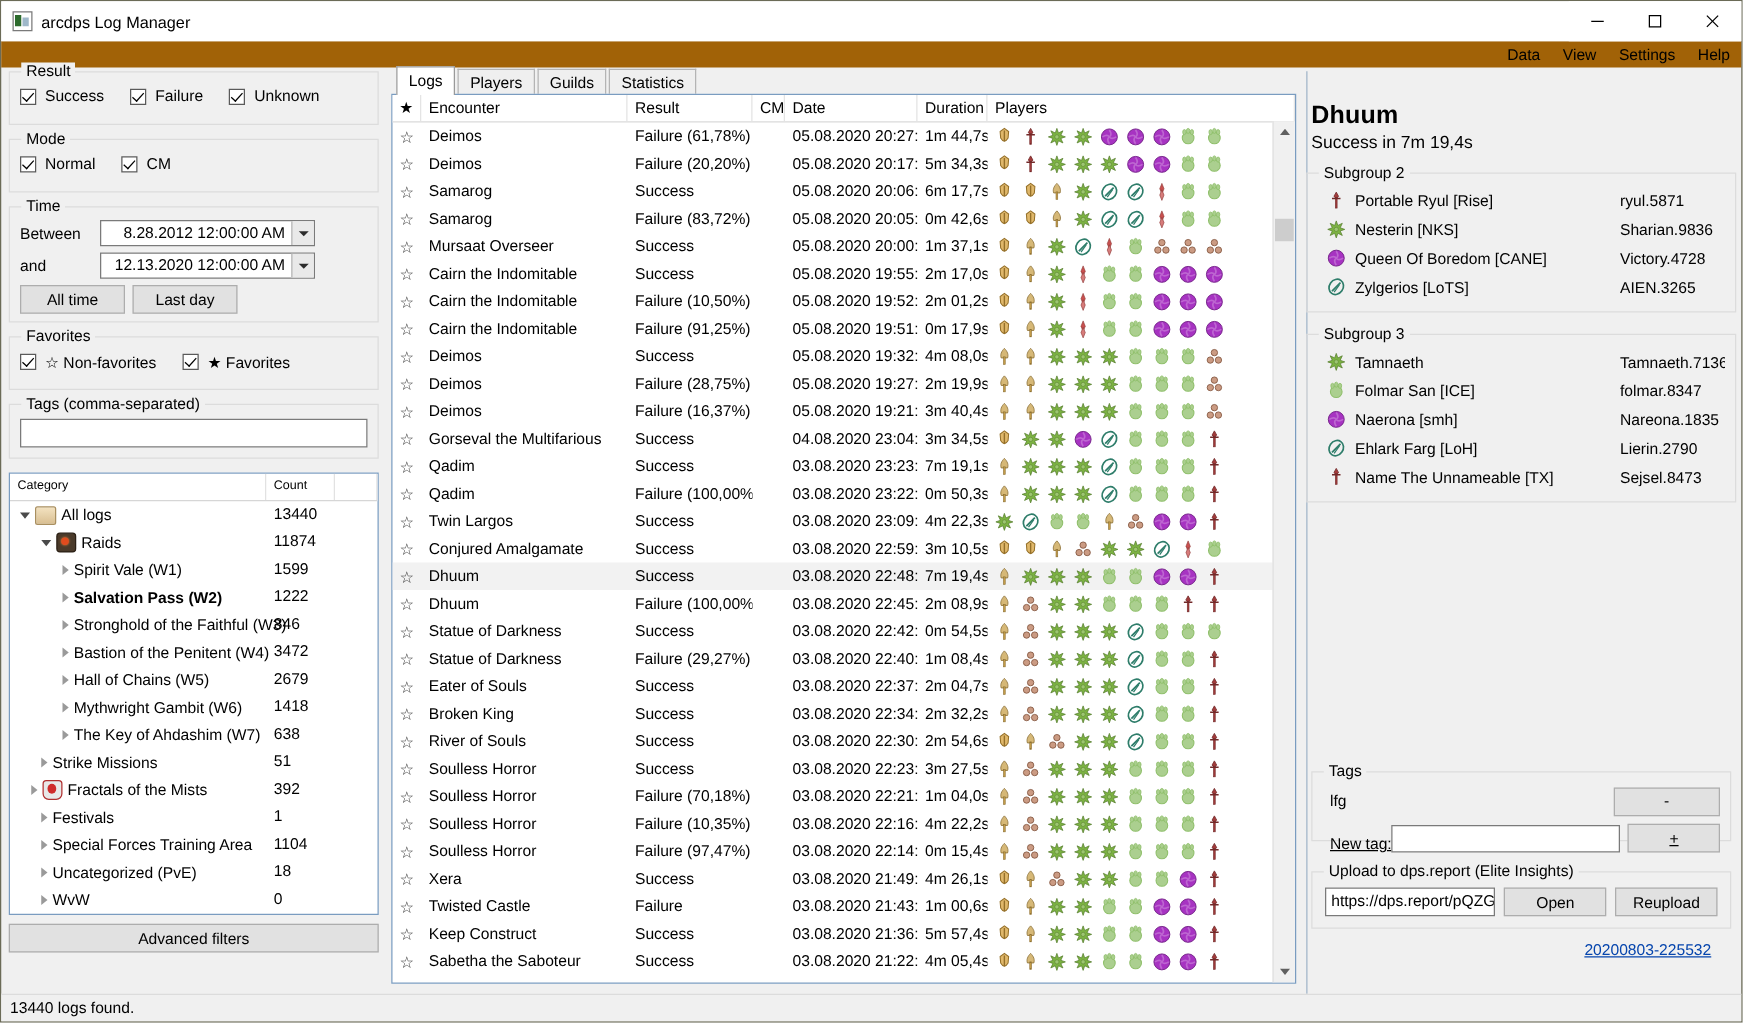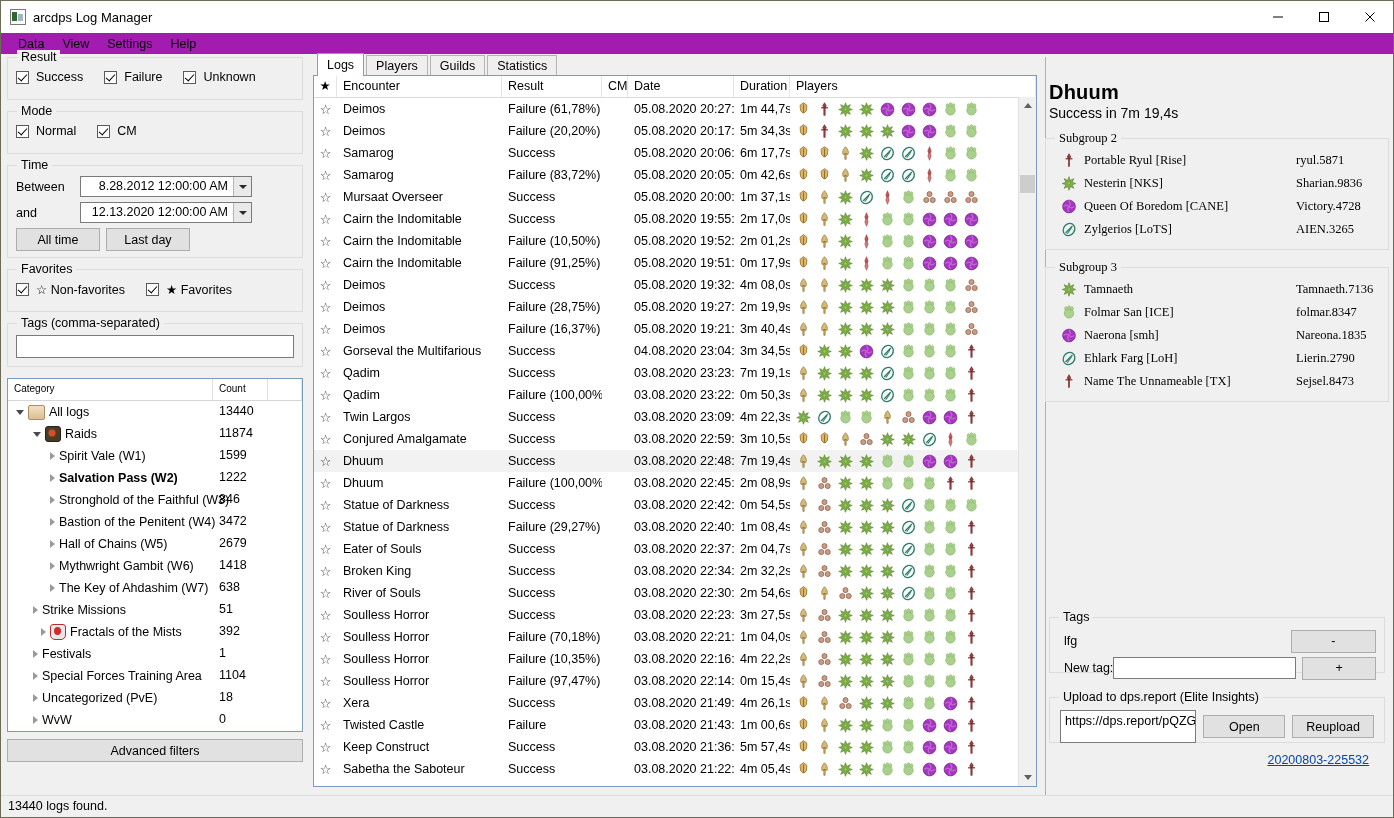--- a/index.html
+++ b/index.html
@@ -13,21 +13,21 @@
   
   .titlebar{height:32px;background:#ffffff;display:flex;align-items:center;position:relative;}
   .titlebar .appicon{width:16px;height:16px;margin-left:9px;margin-right:7px;position:relative;background:#ffffff;border:1px solid #7a7a7a;box-sizing:border-box;}
   .titlebar .appicon::before{content:"";position:absolute;left:1px;top:2px;width:5px;height:9px;background:#2d6b2d;}
   .titlebar .appicon::after{content:"";position:absolute;left:7px;top:4px;width:5px;height:7px;background:#9fb8c9;}
   .titlebar .title{font-size:13px;color:#000;}
   .wbtns{position:absolute;right:0;top:0;height:32px;display:flex;}
   .wbtn{width:46px;height:32px;display:flex;align-items:center;justify-content:center;font-size:13px;color:#000;background:#ffffff;}
 
   
-  .menubar{height:21px;display:flex;align-items:center;padding-left:8px;background:#a21caf;}
+  .menubar{height:21px;display:flex;align-items:center;padding-left:8px;background:#a16207;justify-content:flex-end;}
   .menuitem{padding:2px 9px;font-size:12.5px;color:#000;}
 
   
   .left{position:absolute;left:6px;top:56px;width:296px;}
   .gbox{position:relative;border:1px solid #dcdcdc;margin-bottom:11px;padding:8px 8px 8px 8px;box-sizing:border-box;}
   .gbox>.legend{position:absolute;top:-8px;left:9px;background:#f0f0f0;padding:0 4px;font-size:12.5px;color:#000;}
   .row{display:flex;align-items:center;gap:7px;}
   .cb{width:13px;height:13px;border:1px solid #5a5a5a;background:#fff;position:relative;box-sizing:border-box;display:inline-block;flex:none;}
   .cb.checked::after{content:"";position:absolute;left:3px;top:0px;width:4px;height:8px;border:solid #000;border-width:0 1.6px 1.6px 0;transform:rotate(42deg);}
   .cblabel{font-size:12.5px;}
@@ -99,33 +99,33 @@
   .vsb .ab-up{position:absolute;top:0;left:0;right:0;}
   .vsb .ab-dn{position:absolute;bottom:0;left:0;right:0;}
   .vsb .thumb{position:absolute;left:1px;right:1px;top:78px;height:18px;background:#cdcdcd;}
   .tri-up{width:0;height:0;border-left:4px solid transparent;border-right:4px solid transparent;border-bottom:5px solid #606060;}
   .tri-dn{width:0;height:0;border-left:4px solid transparent;border-right:4px solid transparent;border-top:5px solid #606060;}
 
   
   .right{position:absolute;left:1044px;top:56px;width:344px;height:740px;}
   .bosstitle{font-size:20px;font-weight:bold;margin:24px 0 0 4px;letter-spacing:.2px;}
   .bosssub{font-size:14px;margin:1px 0 0 4px;}
-  .sg{margin-top:17px;font-family:Liberation Serif, serif;}
+  .sg{margin-top:17px;}
   .prow{display:flex;align-items:center;height:23px;font-size:12.5px;padding-left:6px;}
   .prow .pico{width:18px;height:17px;flex:none;margin-right:6px;}
   .prow .pname{width:212px;overflow:hidden;white-space:nowrap;}
   .prow .pacct{flex:1;overflow:hidden;white-space:nowrap;}
   .tagline{display:flex;align-items:center;height:26px;gap:16px;}
   .tagname{width:212px;padding-left:6px;font-size:12.5px;}
   .smallbtn{width:86px;height:23px;}
-  .newtagrow{display:flex;align-items:center;height:28px;}
+  .newtagrow{display:flex;align-items:flex-end;height:28px;text-decoration:underline;}
   .newtaglbl{width:58px;padding-left:6px;font-size:12.5px;}
   .newtaginput{flex:1;height:22px;border:1px solid #7a7a7a;background:#fff;box-sizing:border-box;margin-right:6px;}
   .uprow{display:flex;align-items:center;gap:7px;padding:2px 2px;}
-  .upurl{width:140px;height:33px;border:1px solid #7a7a7a;background:#fff;box-sizing:border-box;font-size:12.5px;line-height:21px;padding-left:4px;overflow:hidden;white-space:nowrap;}
+  .upurl{width:140px;height:23px;border:1px solid #7a7a7a;background:#fff;box-sizing:border-box;font-size:12.5px;line-height:21px;padding-left:4px;overflow:hidden;white-space:nowrap;}
   .upbtn{width:84px;height:23px;}
   .permalink{text-align:right;margin-top:6px;padding-right:4px;}
   .permalink a{color:#0645ad;text-decoration:underline;font-size:12.5px;}
   .rpanel-sep{position:absolute;left:0;top:0;bottom:0;width:1px;background:#a0b4c8;}
 </style>
 </head>
 <body>
 
 <div class="win">
 
@@ -317,21 +317,21 @@
           <div class="trowwrap">
             <div class="trow" style="padding-left: 25px;">
               <div class="tname">
                 <span class="arrow-r"></span>
                 <span>Strike Missions</span>
               </div>
             </div>
             <div class="tcount" style="top: 3px;">51</div>
           </div>
           <div class="trowwrap">
-            <div class="trow" style="padding-left: 33px;">
+            <div class="trow" style="padding-left: 17px;">
               <div class="tname">
                 <span class="arrow-r"></span>
                 <span class="ico-frac"></span>
                 <span>Fractals of the Mists</span>
               </div>
             </div>
             <div class="tcount" style="top: 3px;">392</div>
           </div>
           <div class="trowwrap">
             <div class="trow" style="padding-left: 25px;">

